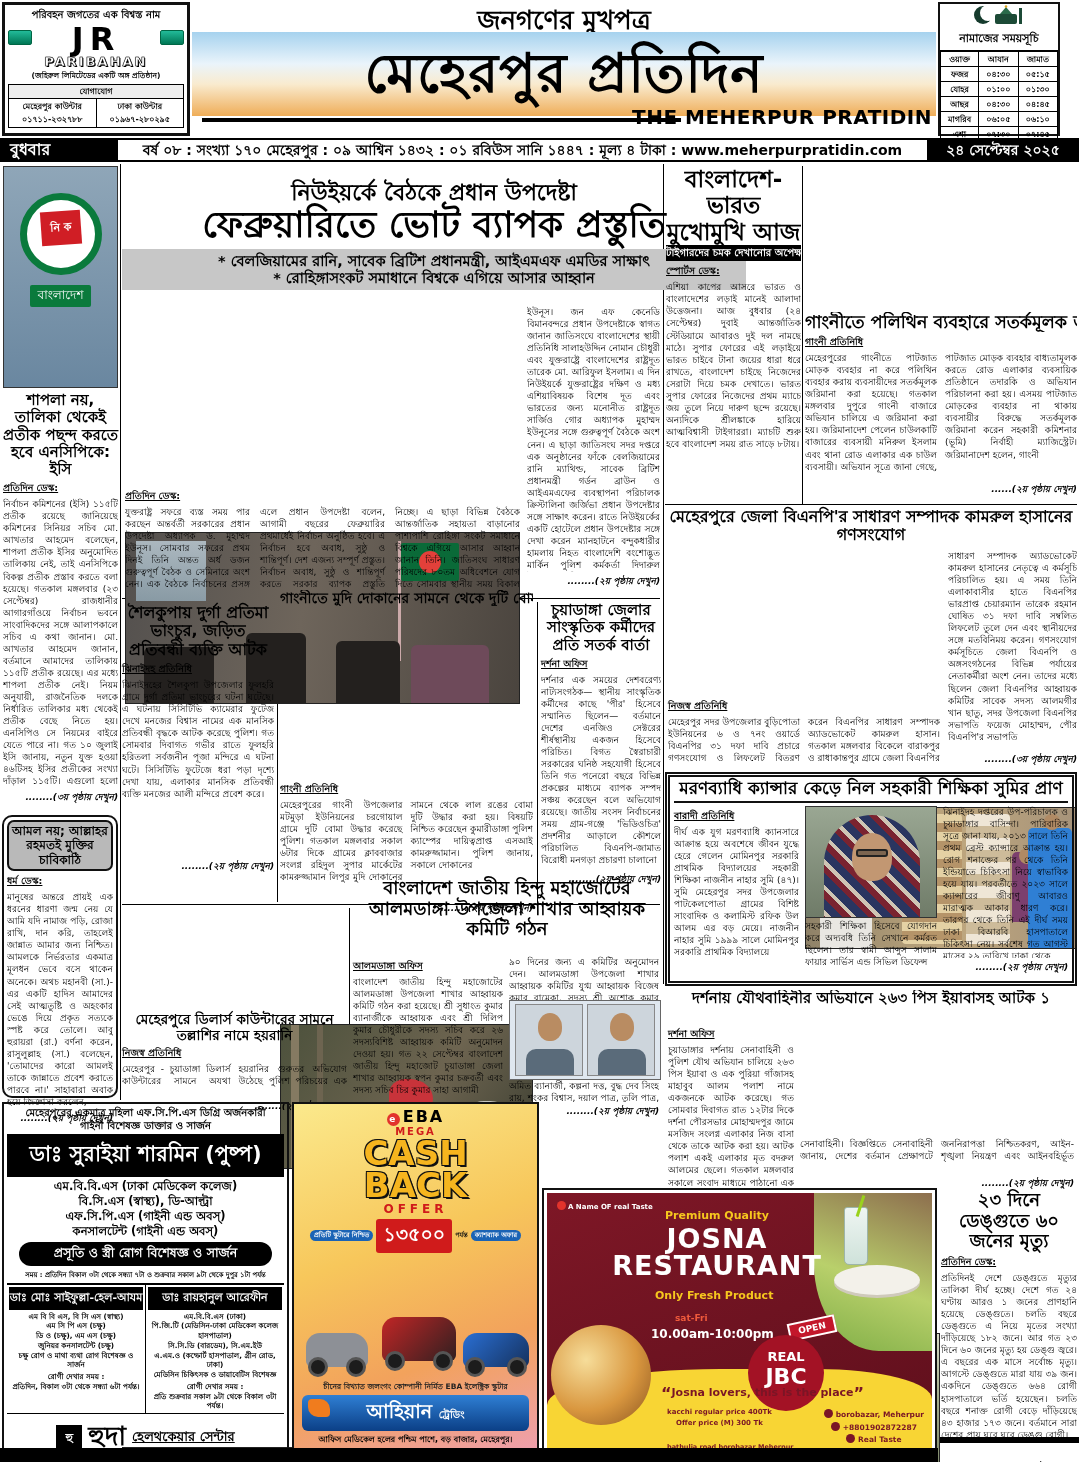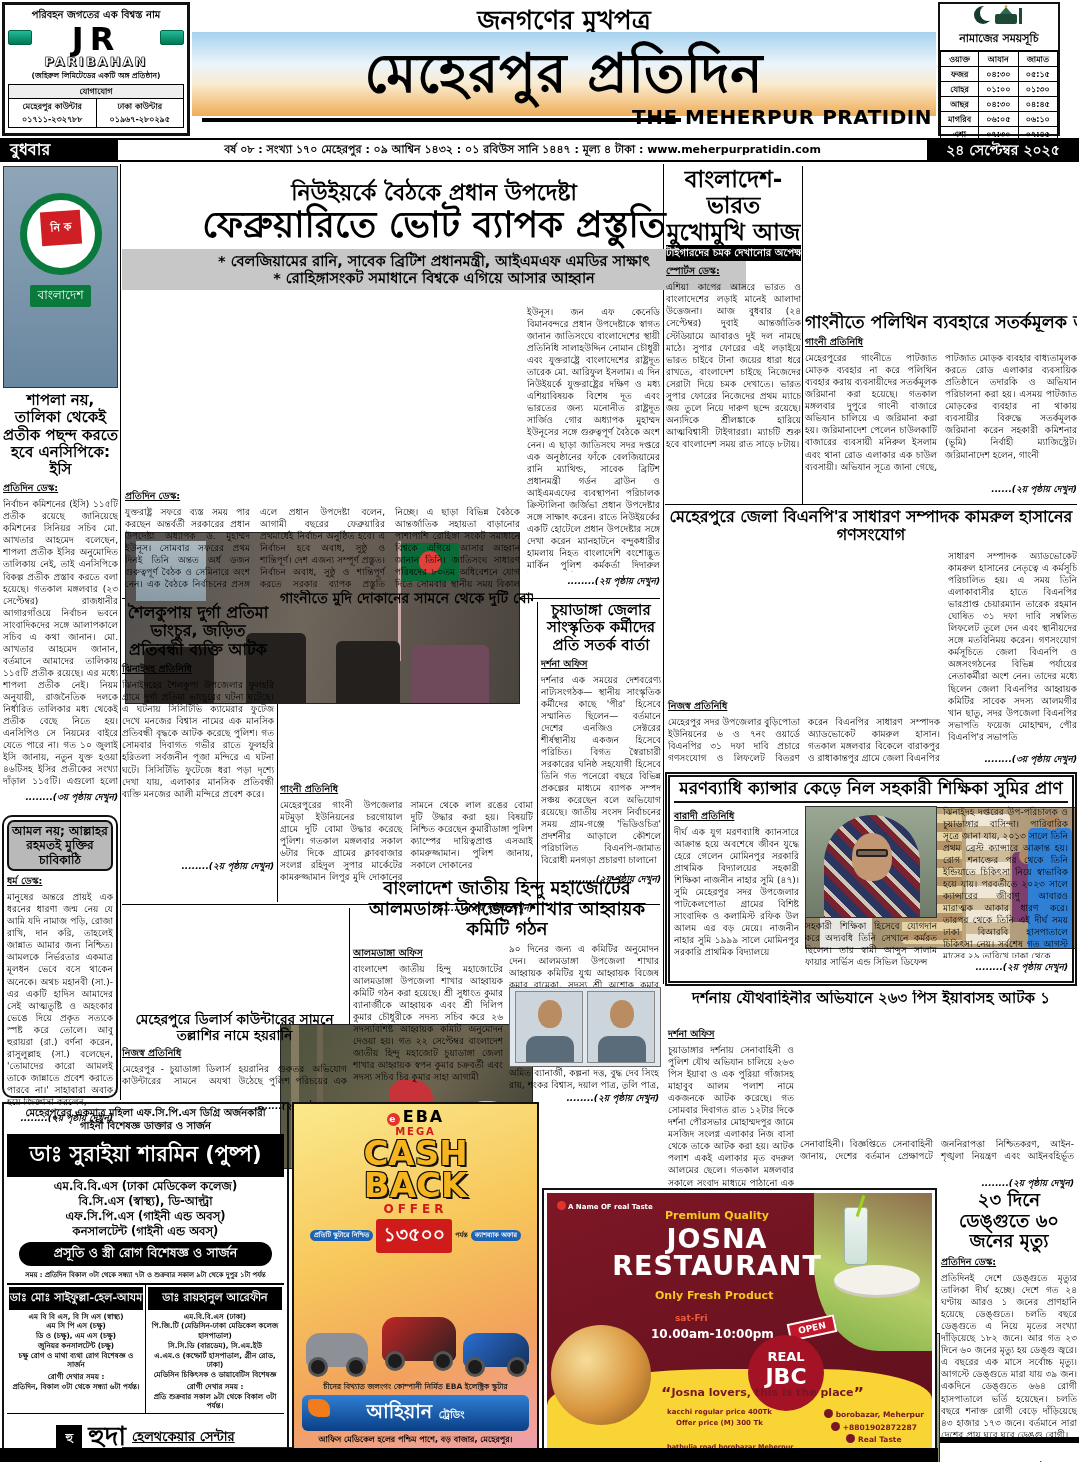--- a/index.html
+++ b/index.html
@@ -37,21 +37,21 @@
   .mast-rule{position:absolute;left:10px;right:255px;top:118px;height:4px;background:#000}
   .mast-en{position:absolute;right:4px;top:105px;font-size:20px;font-weight:900;letter-spacing:0.5px}
 
   #prayer-box{left:938px;top:2px;width:122px;height:134px;border:2px solid #111;text-align:center;background:#fff}
   .pr-title{font-size:11px;font-weight:bold;border-bottom:1px solid #000;padding-bottom:1px}
   .pr-tbl{width:100%;border-collapse:collapse}
   .pr-tbl td{border:1px solid #000;font-size:8px;font-weight:bold;padding:0.5px 1px}
 
   #date-strip{left:0;top:138px;width:1079px;height:24px;background:#000;display:flex;align-items:stretch}
   .ds-day{width:118px;color:#fff;font-size:16px;font-weight:900;line-height:24px;padding-left:10px}
-  .ds-mid{flex:1;background:#fff;margin:2px 0;font-size:11px;font-weight:bold;text-align:center;line-height:20px}
+  .ds-mid{flex:1;background:#fff;margin:2px 0;font-size:14px;font-weight:bold;text-align:center;line-height:20px}
   .ds-date{width:152px;color:#fff;font-size:14px;font-weight:900;text-align:center;line-height:24px}
 
   
   #ec-photo{left:3px;top:166px;width:115px;height:222px;background:linear-gradient(180deg,#8fa6b8,#6a87a0);border:1px solid #333}
   .ec-circle{position:absolute;left:50%;top:26px;transform:translateX(-50%);width:82px;height:82px;border-radius:50%;
      background:#fff;border:7px solid #0a7a3c}
   .ec-box{position:absolute;left:50%;top:44px;transform:translateX(-50%) rotate(-4deg);width:40px;height:34px;background:#d01e25;
      color:#fff;font-size:11px;font-weight:bold;text-align:center;line-height:34px}
   .ec-banner{position:absolute;left:50%;top:118px;transform:translateX(-50%);background:#0a7a3c;color:#fff;
      font-size:12px;font-weight:normal;padding:1px 8px;border-radius:2px}
@@ -339,21 +339,21 @@
   </div>
   <div class="blk" style="left:122px;top:1012px;width:225px">
     <div class="hl" style="font-size:13.5px">মেহেরপুরে ডিলার্স কাউন্টারের সামনে তল্লাশির নামে হয়রানি</div>
     <div class="by">নিজস্ব প্রতিনিধি</div>
     <div class="bd c2" style="height:34px">মেহেরপুর - চুয়াডাঙ্গা ডিলার্স কাউন্টারের সামনে অযথা হয়রানির গুরুতর অভিযোগ উঠেছে পুলিশ পরিচয়ের এক ব্যক্তির বিরুদ্ধে। ভুক্তভোগী ঢাকা থেকে প্রকাশিত</div>
     <div class="cont">........(২য় পৃষ্ঠায় দেখুন)</div>
   </div>
 
   <div class="blk" style="left:353px;top:878px;width:308px">
     <div class="hl" style="font-size:18px">বাংলাদেশ জাতীয় হিন্দু মহাজোটের আলমডাঙ্গা উপজেলা শাখার আহ্বায়ক কমিটি গঠন</div>
-    <div style="display:flex;gap:6px;margin-top:3px">
+    <div style="display:flex;gap:6px;margin-top:16px">
       <div style="width:150px">
         <div class="by">আলমডাঙ্গা অফিস</div>
         <div class="bd" style="height:142px">বাংলাদেশ জাতীয় হিন্দু মহাজোটের আলমডাঙ্গা উপজেলা শাখার আহ্বায়ক কমিটি গঠন করা হয়েছে। শ্রী সুধাংত কুমার ব্যানার্জীকে আহ্বায়ক এবং শ্রী দিলিপ কুমার চৌধুরীকে সদস্য সচিব করে ২৬ সদস্যবিশিষ্ট আহ্বায়ক কমিটি অনুমোদন দেওয়া হয়। গত ২২ সেপ্টেম্বর বাংলাদেশ জাতীয় হিন্দু মহাজোট চুয়াডাঙ্গা জেলা শাখার আহ্বায়ক স্বপন কুমার চক্রবর্তী এবং সদস্য সচিব চির কুমার সাহা আগামী</div>
       </div>
       <div style="width:150px">
         <div class="bd" style="height:44px">৯০ দিনের জন্য এ কমিটির অনুমোদন দেন। আলমডাঙ্গা উপজেলা শাখার আহ্বায়ক কমিটির যুগ্ম আহ্বায়ক বিজেষ কুমার রামেকা, সদস্য শ্রী অশোক কুমার দত্ত, কৃষ্ণ বিশ্বাস, শিপরা বিশ্বাস, তন্ময় পাল,</div>
         <div id="hindu-photos">
           <div class="portrait"></div>
           <div class="portrait"></div>
         </div>

